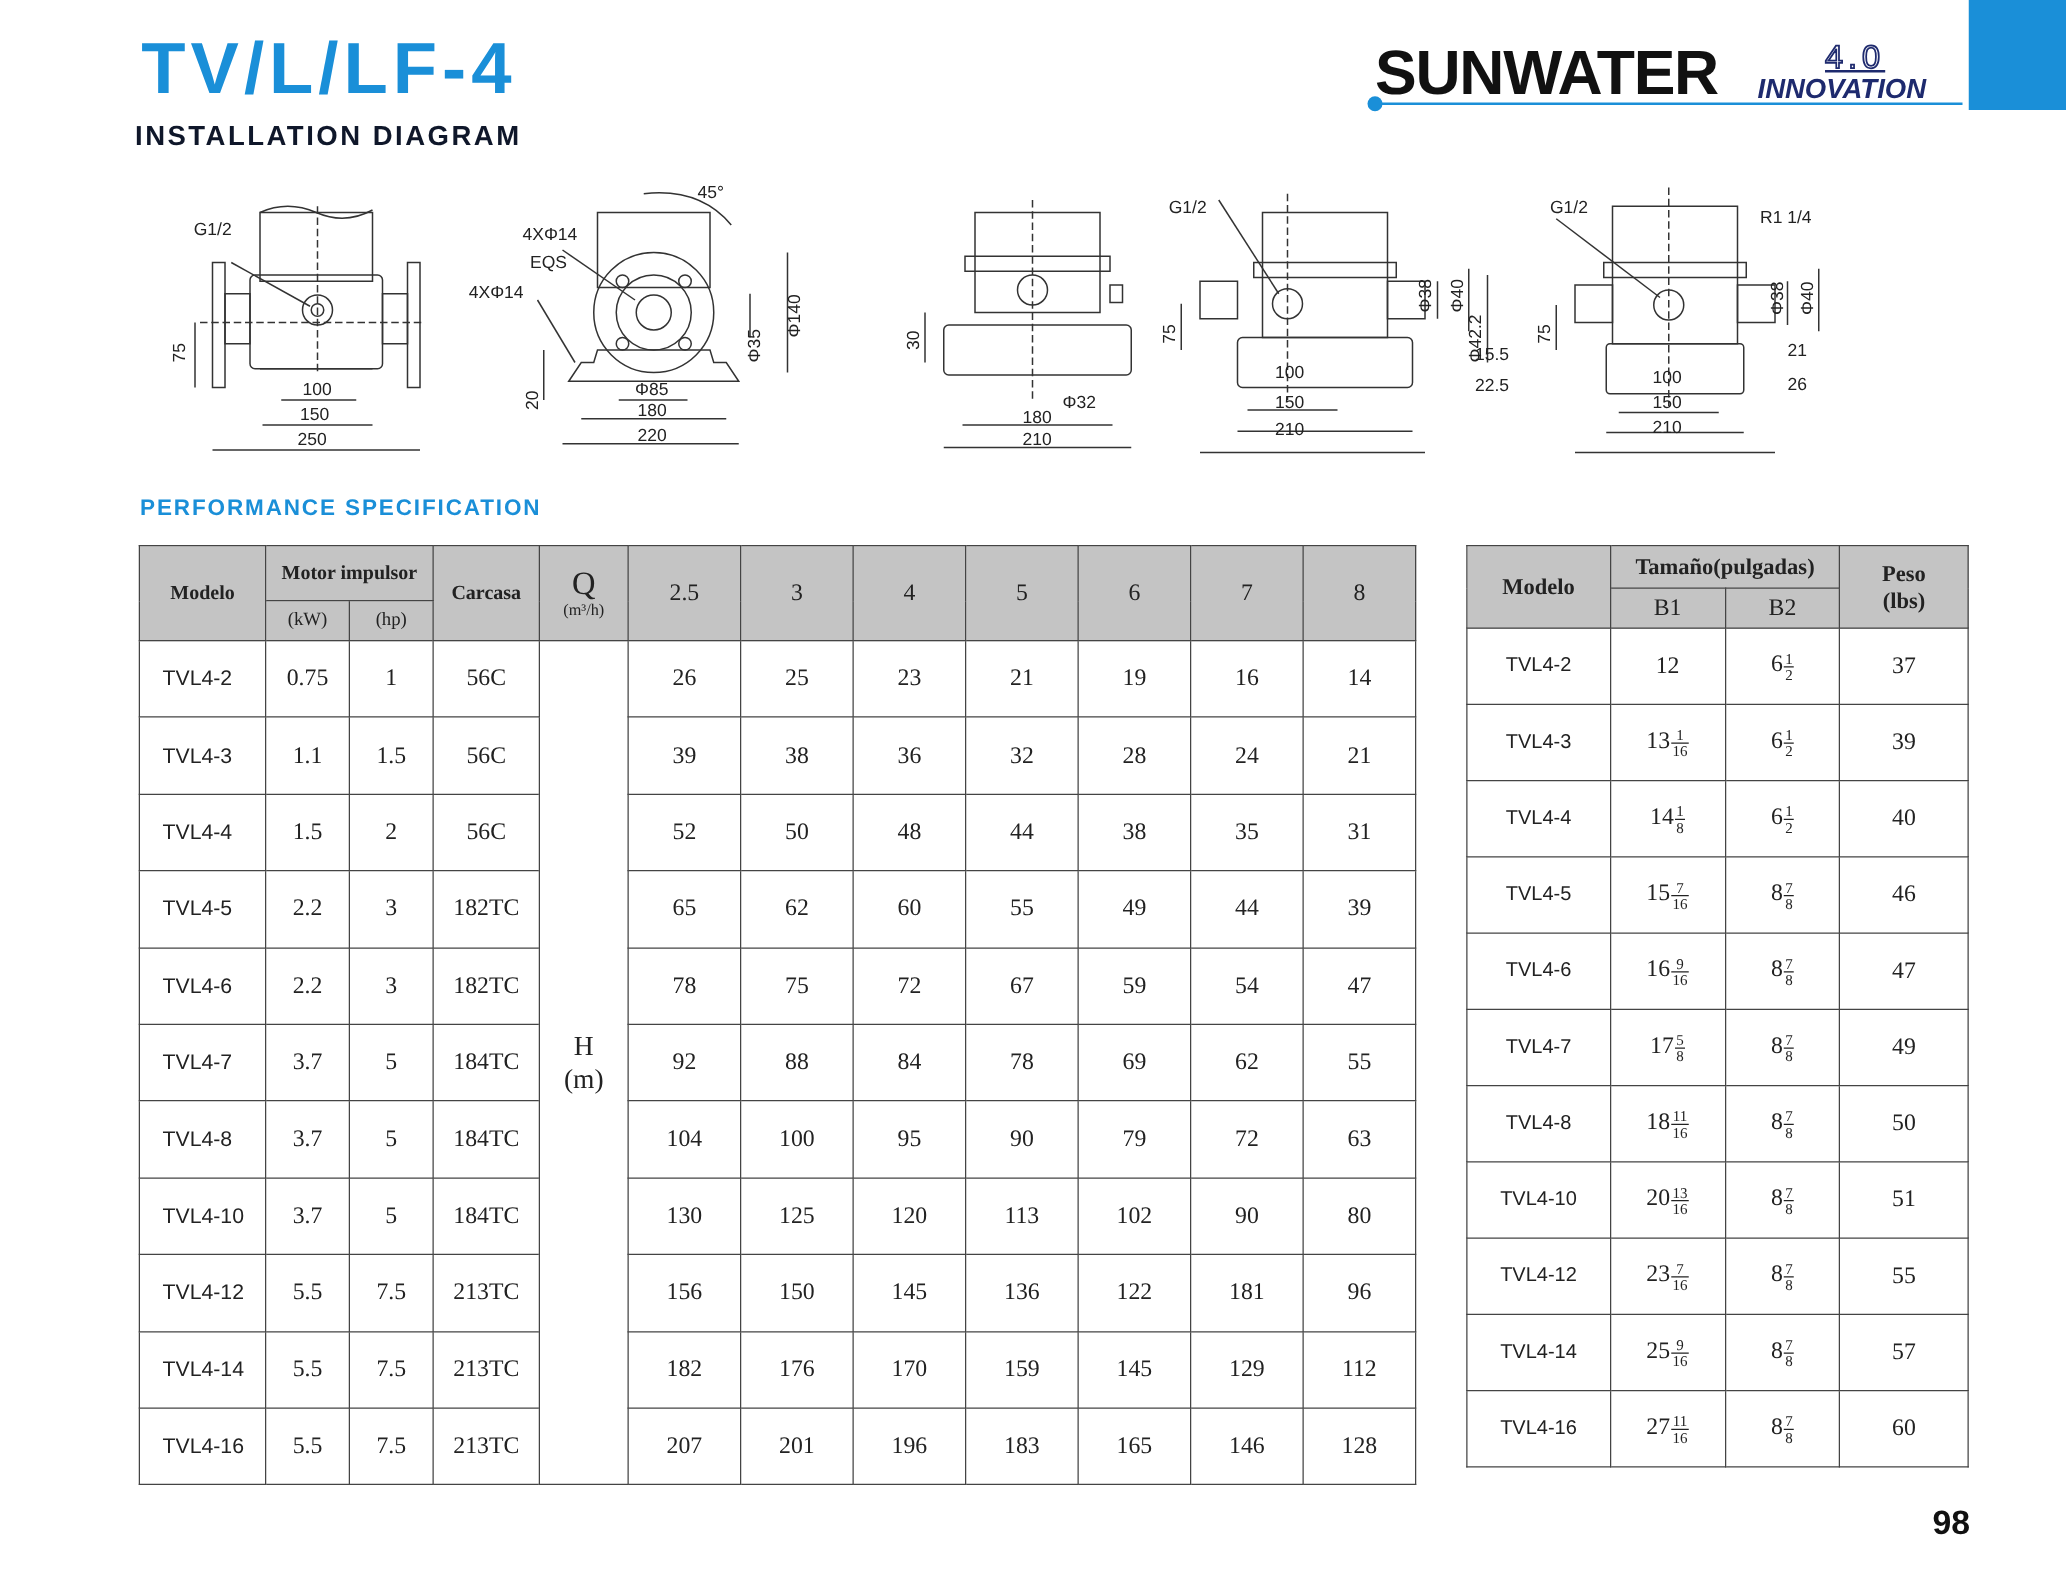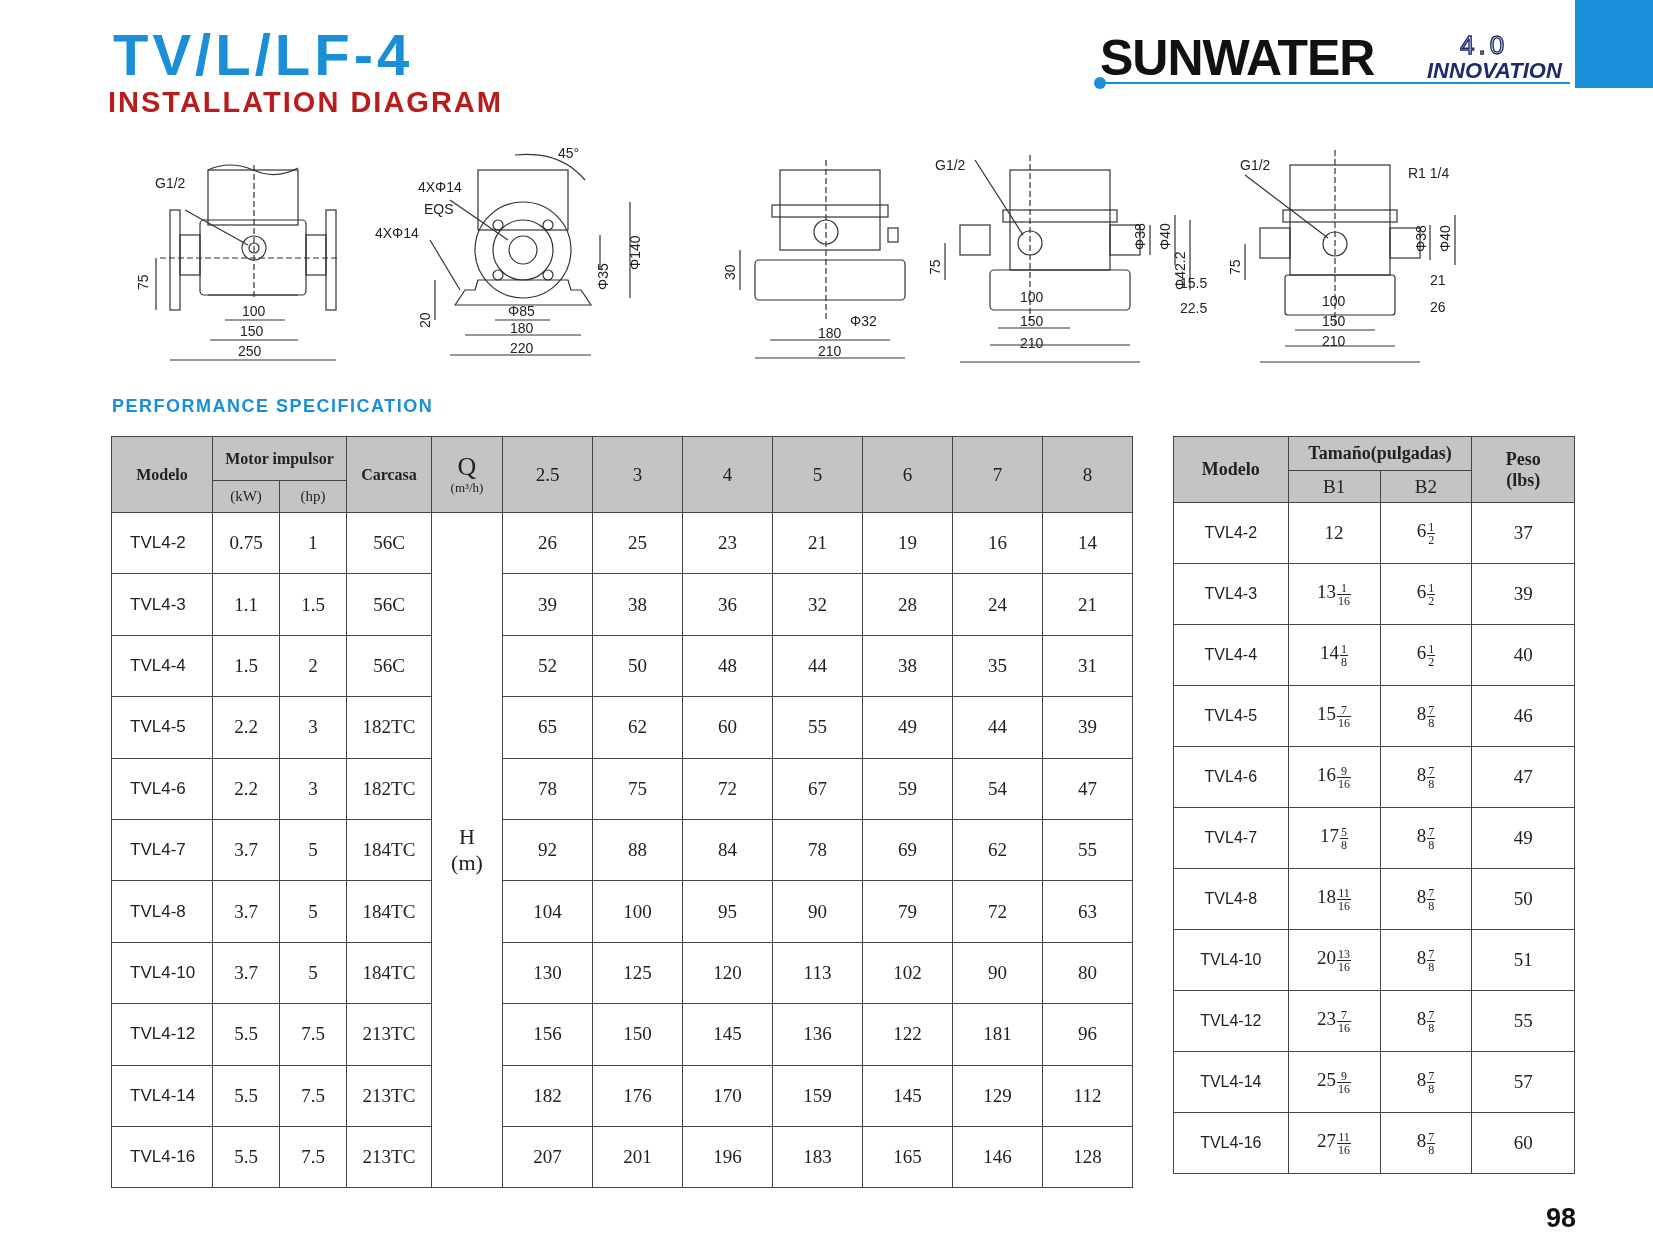--- a/index.html
+++ b/index.html
@@ -1,22 +1,22 @@
 <!DOCTYPE html>
 <html><head>
 <meta charset="utf-8">
 <style>
   html,body{margin:0;padding:0;background:#fff;}
   body{width:1653px;height:1257px;position:relative;overflow:hidden;font-family:"Liberation Serif",serif;color:#222;}
   .title{position:absolute;left:113px;top:20px;font-family:"Liberation Sans",sans-serif;font-weight:bold;font-size:58px;color:#1a8fd8;letter-spacing:4px;line-height:70px;}
-  .subtitle{position:absolute;left:108px;top:86px;font-family:"Liberation Sans",sans-serif;font-weight:bold;font-size:29px;color:#b91c1c;letter-spacing:2px;}
+  .subtitle{position:absolute;left:108px;top:96px;font-family:"Liberation Sans",sans-serif;font-weight:bold;font-size:22px;color:#0f172a;letter-spacing:2px;}
   .logo{position:absolute;left:1100px;top:30px;width:460px;height:60px;}
   .logo-text{position:absolute;left:0;top:0;font-family:"Liberation Sans",sans-serif;font-weight:bold;font-size:50px;color:#111;letter-spacing:-1px;line-height:56px;}
-  .logo-innov{position:absolute;left:327px;top:28px;font-family:"Liberation Sans",sans-serif;font-style:italic;font-weight:bold;font-size:22px;color:#1e2a6e;}
-  .logo-ver{position:absolute;left:360px;top:0px;font-family:"Liberation Sans",sans-serif;font-size:26px;color:#fff;-webkit-text-stroke:1.4px #1e2a6e;letter-spacing:4px;}
+  .logo-innov{position:absolute;left:306px;top:28px;font-family:"Liberation Sans",sans-serif;font-style:italic;font-weight:bold;font-size:22px;color:#1e2a6e;}
+  .logo-ver{position:absolute;left:360px;top:0px;font-family:"Liberation Sans",sans-serif;font-size:26px;color:#fff;-webkit-text-stroke:1.4px #1e2a6e;letter-spacing:4px;text-decoration:underline;}
   .logo-line{position:absolute;left:0;top:52px;width:470px;height:2px;background:#1a8fd8;}
   .logo-dot{position:absolute;left:-6px;top:47px;width:12px;height:12px;border-radius:50%;background:#1a8fd8;}
   .corner{position:absolute;left:1575px;top:0;width:78px;height:88px;background:#1a8fd8;}
   .drawings{position:absolute;left:130px;top:140px;width:1420px;height:240px;}
   .section-label{position:absolute;left:112px;top:396px;font-family:"Liberation Sans",sans-serif;font-weight:bold;font-size:18px;color:#1a8fd8;letter-spacing:1.5px;}
   table{border-collapse:collapse;position:absolute;}
   td,th{border:1.5px solid #444;text-align:center;padding:0;font-family:"Liberation Serif",serif;font-size:19px;color:#222;font-weight:normal;}
   th{background:#c4c4c4;}
   .perf{left:111px;top:436px;width:1022px;}
   .perf th.big{font-weight:bold;font-size:16px;}

